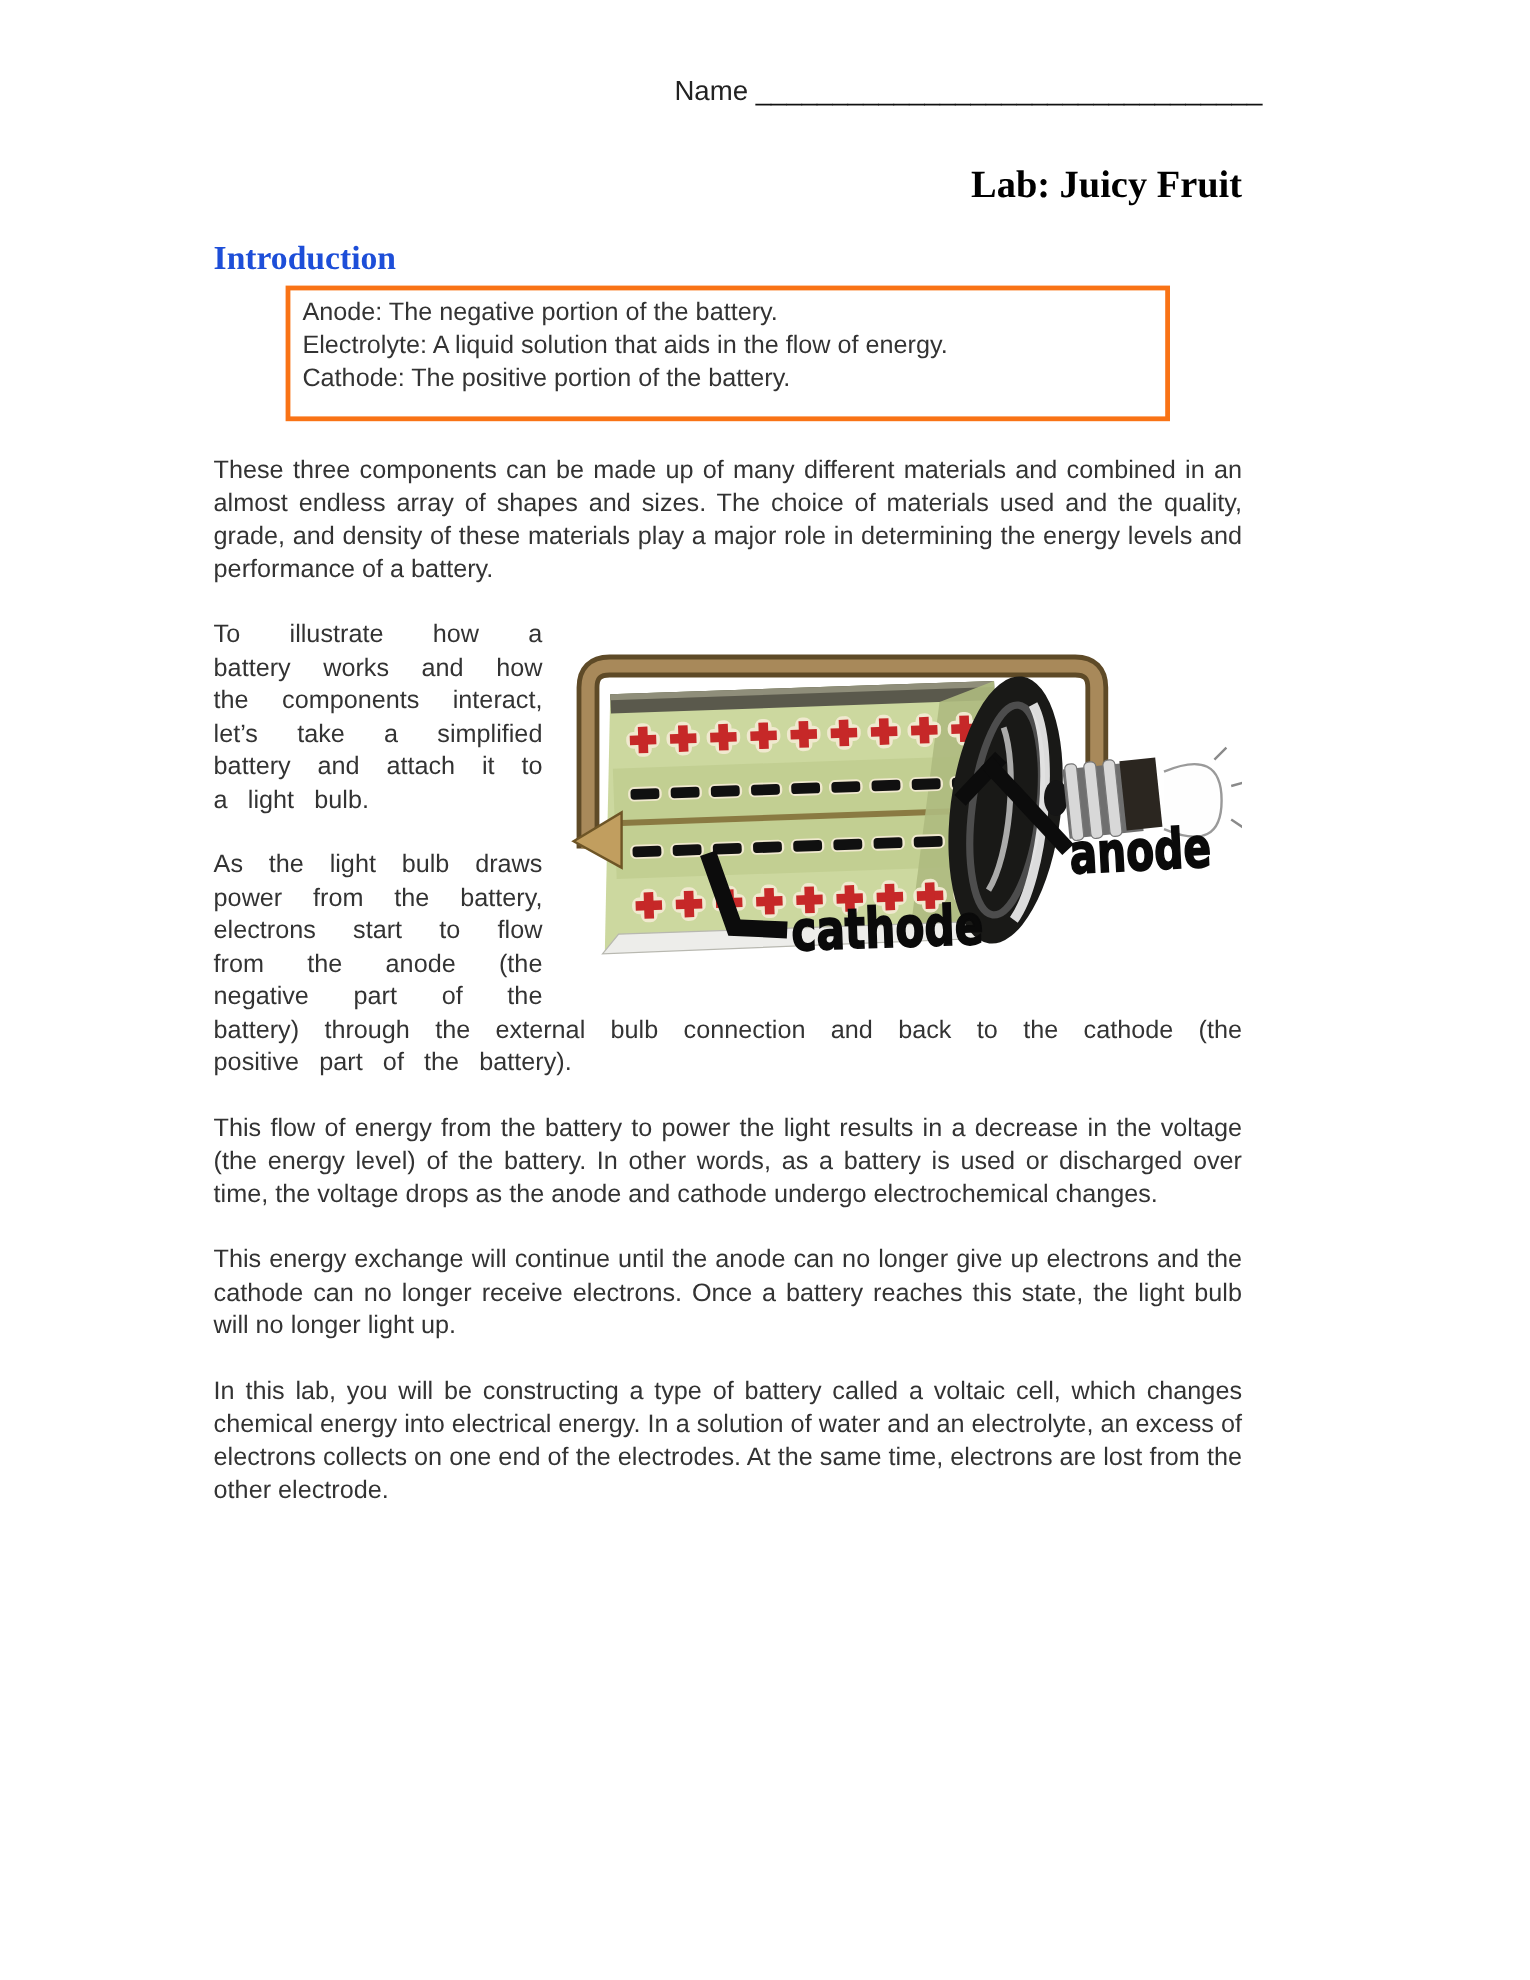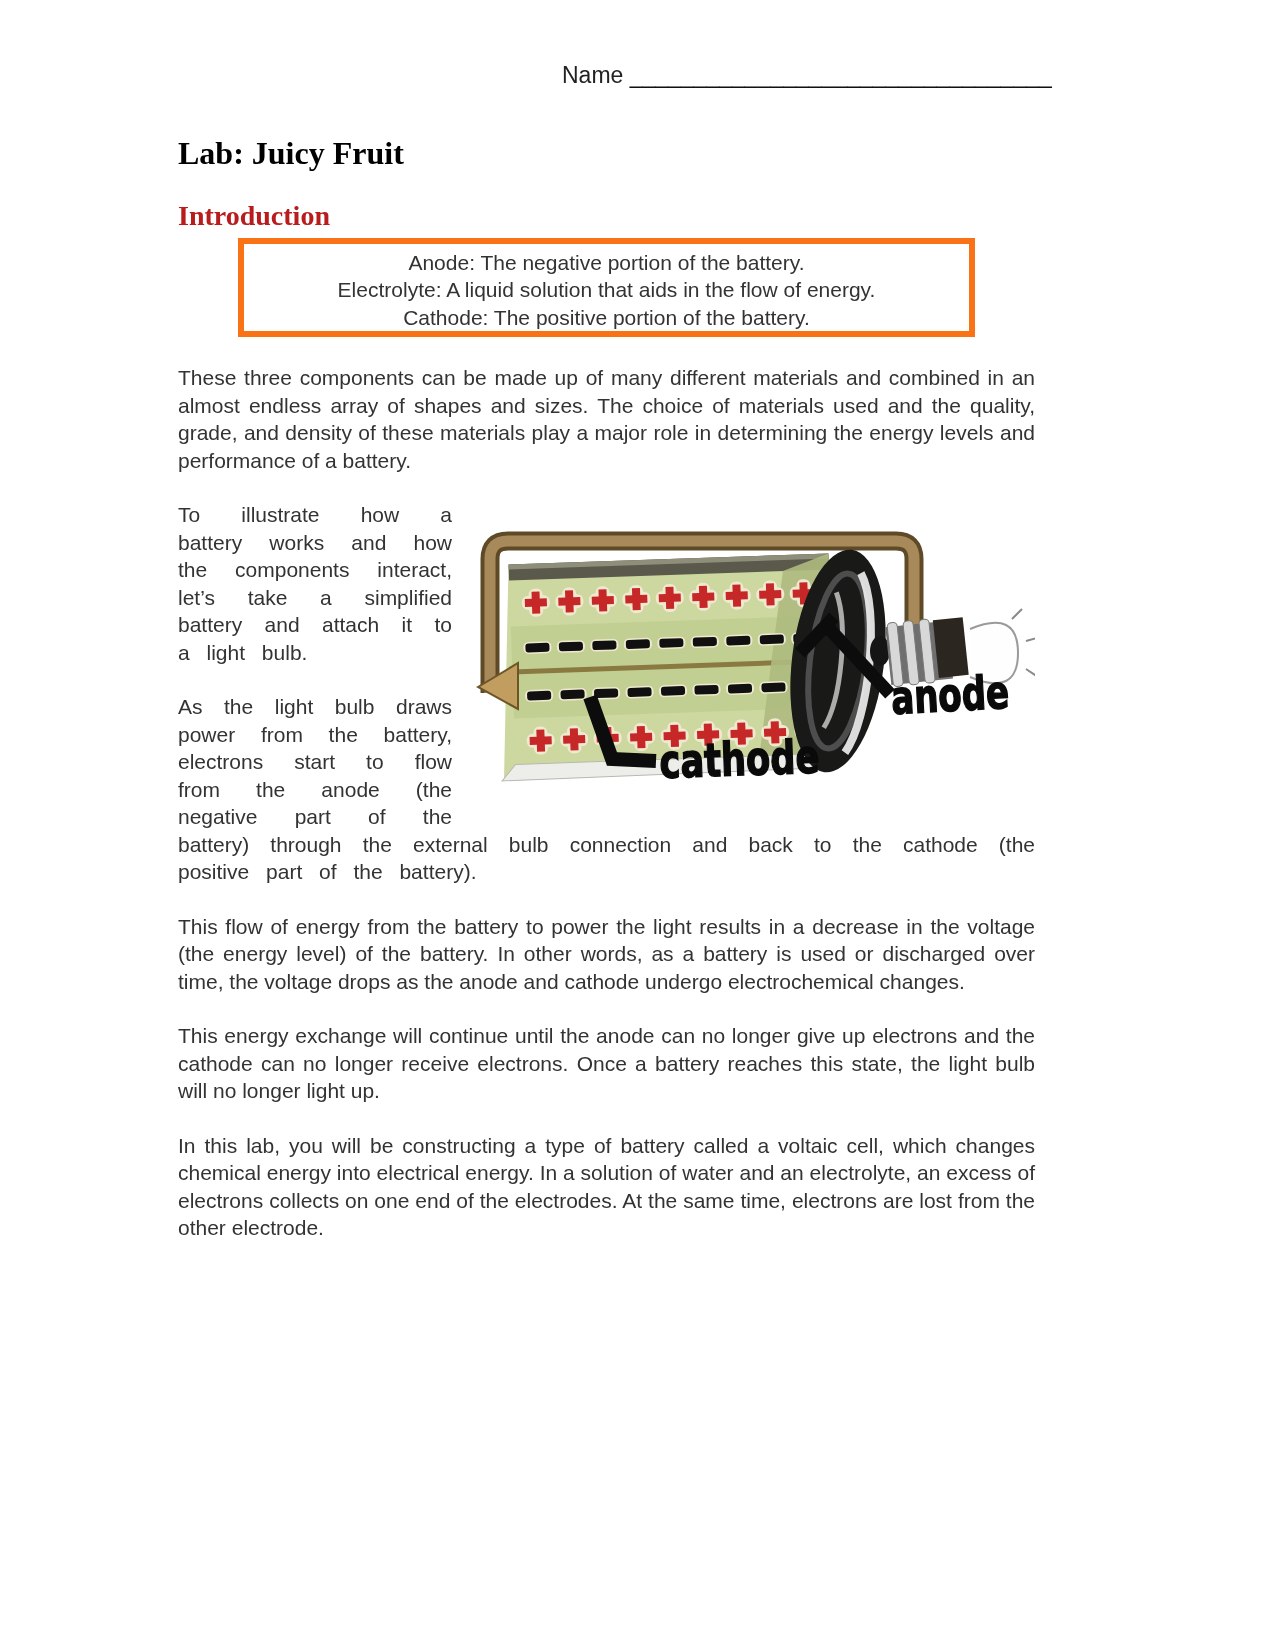--- a/index.html
+++ b/index.html
@@ -18,46 +18,45 @@
     font-size:23px;
     color:#222;
     white-space:nowrap;
   }
   .name-line{letter-spacing:0px;color:#111;}
   .doc-title{
     font-family:"Liberation Serif",serif;
     font-weight:bold;
     color:#000;
     font-size:32px;
-    text-align:left;
+    text-align:right;
     margin:46px 240px 0 178px;
   }
   .content{
     margin:0 240px 0 178px; 
     font-size:21px;
     line-height:27.5px;
     text-align:justify;
   }
   .intro-heading{
     font-family:"Liberation Serif",serif;
     font-weight:bold;
-    color:#b91c1c;
+    color:#1d4ed8;
     font-size:28px;
     margin:30px 0 8px 0;
     text-align:left;
   }
   .content p{margin:0 0 27px 0;}
   p.first-indent{text-indent:72px;}
   .def-box{
     box-sizing:border-box;
     width:737px;
     margin:0 0 27px 60px;
-    border:6px solid #f97316;
-    padding:5px 10px 0 10px;
-    text-align:center;
+    border:4px solid #f97316;
+    padding:5px 10px 18px 10px;
   }
   .def-box .def-line{line-height:27.5px;}
   .fig-flow::after{content:"";display:block;clear:both;}
   .figure{
     float:right;
     width:575px;height:300px;
     margin:0 0 4px 8px;
     position:relative;
   }
   .narrow{word-spacing:11px;}

